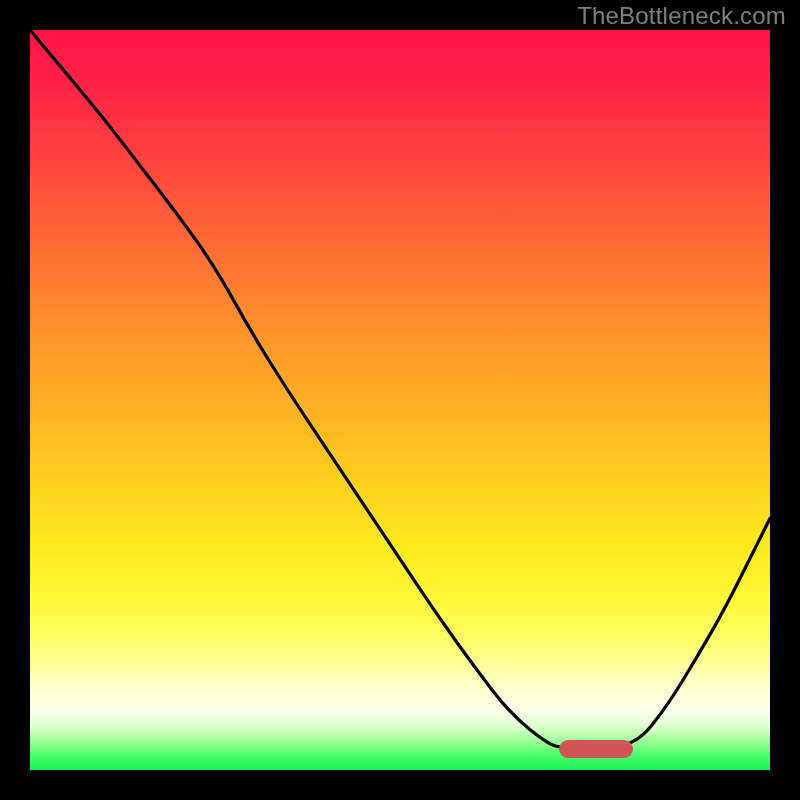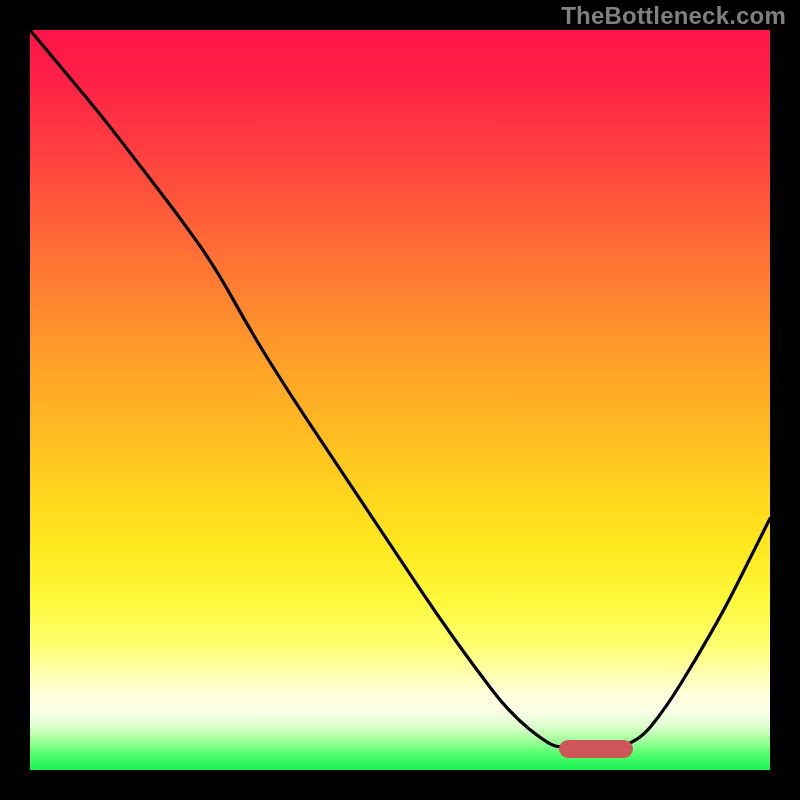--- a/index.html
+++ b/index.html
@@ -16,21 +16,21 @@
     width: 800px;
     height: 800px;
     background: #000;
   }
   .watermark {
     position: absolute;
     top: 2px;
     right: 14px;
     color: #808080;
     font-size: 24px;
-    font-weight: 700;
+    font-weight: 400;
     letter-spacing: 0.2px;
     z-index: 10;
   }
   .plot-area {
     position: absolute;
     left: 30px;
     top: 30px;
     width: 740px;
     height: 740px;
     background: #000;

